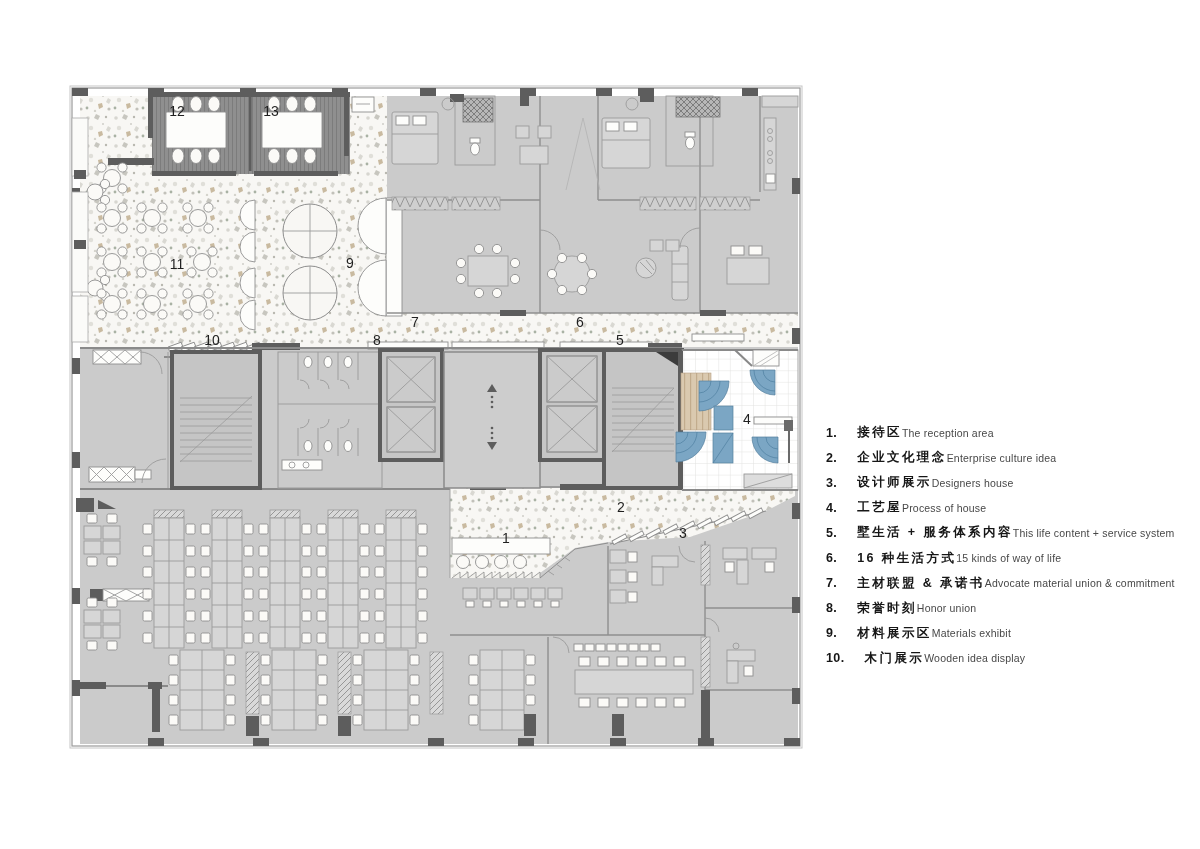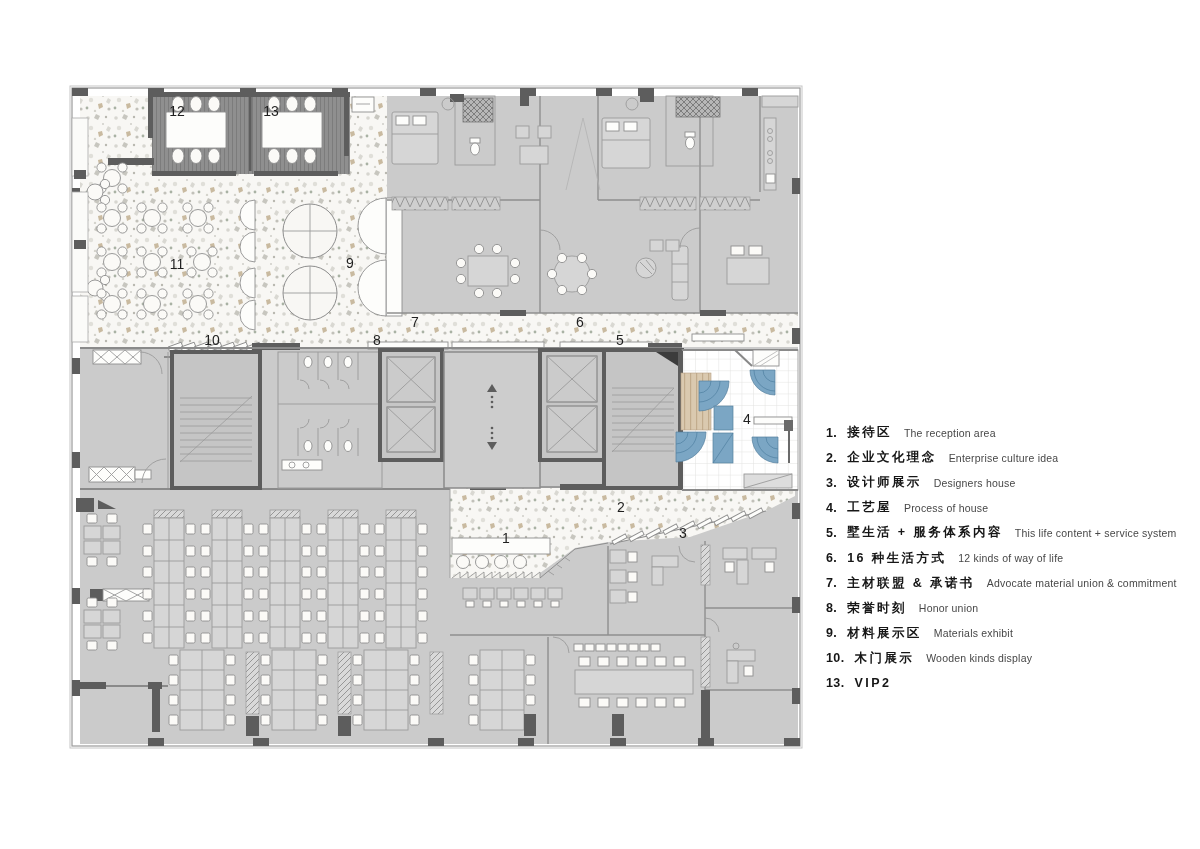--- a/index.html
+++ b/index.html
@@ -15,22 +15,22 @@
   .wl2{stroke:#8f8f8f;stroke-width:1.4;fill:none;}
   .dk{fill:#5d5d5d;stroke:none;}
   .chair{fill:#fbfaf7;stroke:#8e8e8e;stroke-width:0.9;}
   .blu{fill:#7ba6c4;stroke:#55809e;stroke-width:0.7;}
   .blr{stroke:#4f7fa0;fill:none;stroke-width:0.7;}
   .plabel{font-family:"Liberation Sans",sans-serif;font-size:14px;fill:#1f1f1f;}
   
   .legend{position:absolute;left:826px;top:420px;}
   .lrow{height:25.1px;display:flex;align-items:center;white-space:nowrap;}
   .lnum{font-size:12.5px;color:#161616;font-weight:700;letter-spacing:0.4px;}
-  .lzh{font-size:12.5px;color:#161616;font-weight:700;letter-spacing:2.4px;margin-left:10px;}
-  .len{font-size:10.5px;color:#474747;margin-left:12px;letter-spacing:0.2px;}
+  .lzh{font-size:12.5px;color:#161616;font-weight:700;letter-spacing:2.4px;margin-left:20px;}
+  .len{font-size:10.5px;color:#474747;margin-left:0;letter-spacing:0.2px;}
 </style>
 </head>
 <body>
 
 <div class="stage">
 
 <svg class="plan-svg" width="1200" height="849" viewBox="0 0 1200 849">
   <defs>
     <pattern id="terr" width="28" height="28" patternUnits="userSpaceOnUse">
       <rect width="28" height="28" fill="#f8f7f4"></rect>
@@ -606,42 +606,37 @@
     <span class="len">Process of house</span>
   </div>
   <div class="lrow">
     <span class="lnum">5.</span>
     <span class="lzh">墅生活 + 服务体系内容</span>
     <span class="len">This life content + service system</span>
   </div>
   <div class="lrow">
     <span class="lnum">6.</span>
     <span class="lzh">16 种生活方式</span>
-    <span class="len">12 kinds of way of life</span>
+    <span class="len">15 kinds of way of life</span>
   </div>
   <div class="lrow">
     <span class="lnum">7.</span>
     <span class="lzh">主材联盟 &amp; 承诺书</span>
     <span class="len">Advocate material union &amp; commitment</span>
   </div>
   <div class="lrow">
     <span class="lnum">8.</span>
     <span class="lzh">荣誉时刻</span>
     <span class="len">Honor union</span>
   </div>
   <div class="lrow">
     <span class="lnum">9.</span>
     <span class="lzh">材料展示区</span>
     <span class="len">Materials exhibit</span>
   </div>
   <div class="lrow">
     <span class="lnum">10.</span>
     <span class="lzh">木门展示</span>
-    <span class="len">Wooden kinds display</span>
-  </div>
-  <div class="lrow">
-    <span class="lnum">13.</span>
-    <span class="lzh">VIP2</span>
-    <span class="len"></span>
+    <span class="len">Wooden idea display</span>
   </div>
 </div>
 
 </div>
 
 </body></html>

